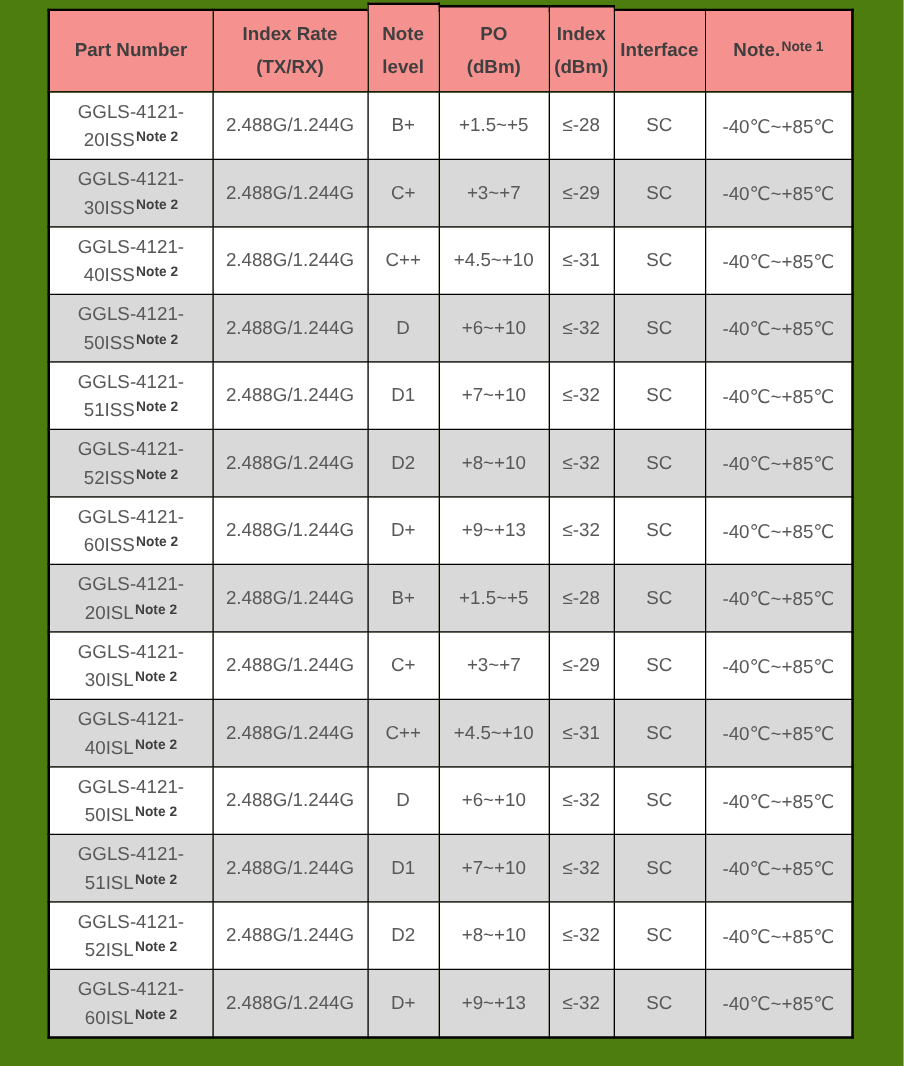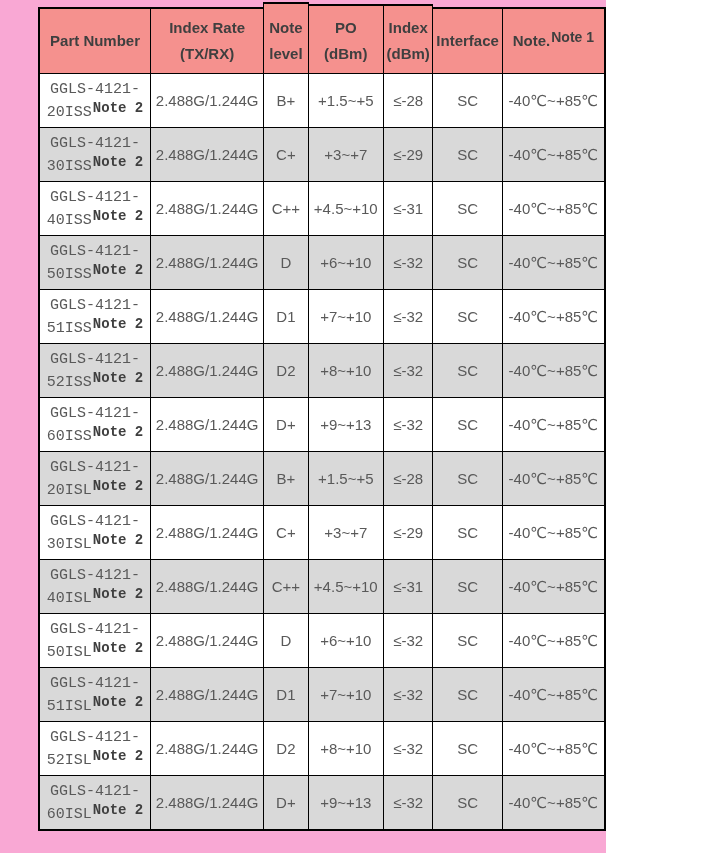--- a/index.html
+++ b/index.html
@@ -5,23 +5,23 @@
   html, body {
     margin: 0;
     padding: 0;
     background: #ffffff;
     width: 723px;
     height: 853px;
     font-family: "Liberation Sans", "DejaVu Sans", sans-serif;
   }
   .page {
     position: relative;
-    width: 606px;
+    width: 723px;
     height: 853px;
-    background: #f9a8d4;
+    background: #4d7c0f;
     overflow: hidden;
   }
   table.spec {
     border-collapse: collapse;
     table-layout: fixed;
     margin: 7px 0 0 38px;
     border: 2px solid #000000;
   }
   table.spec th,
   table.spec td {
@@ -61,24 +61,23 @@
     color: #595959;
     height: 53px;
     background: #ffffff;
   }
   tbody tr:nth-child(even) td {
     background: #D9D9D9;
   }
   .pn-line {
     line-height: 23px;
     white-space: nowrap;
-    font-family: Liberation Mono, monospace;
   }
   sup.note, sup.note-hdr {
-    font-size: 14px;
+    font-size: 11px;
     font-weight: bold;
     color: #3F3F3F;
     vertical-align: 4px;
     line-height: 0;
     margin-left: 1px;
     white-space: nowrap;
   }
   .hdr-line { line-height: 26px; }
 </style>
 </head>

